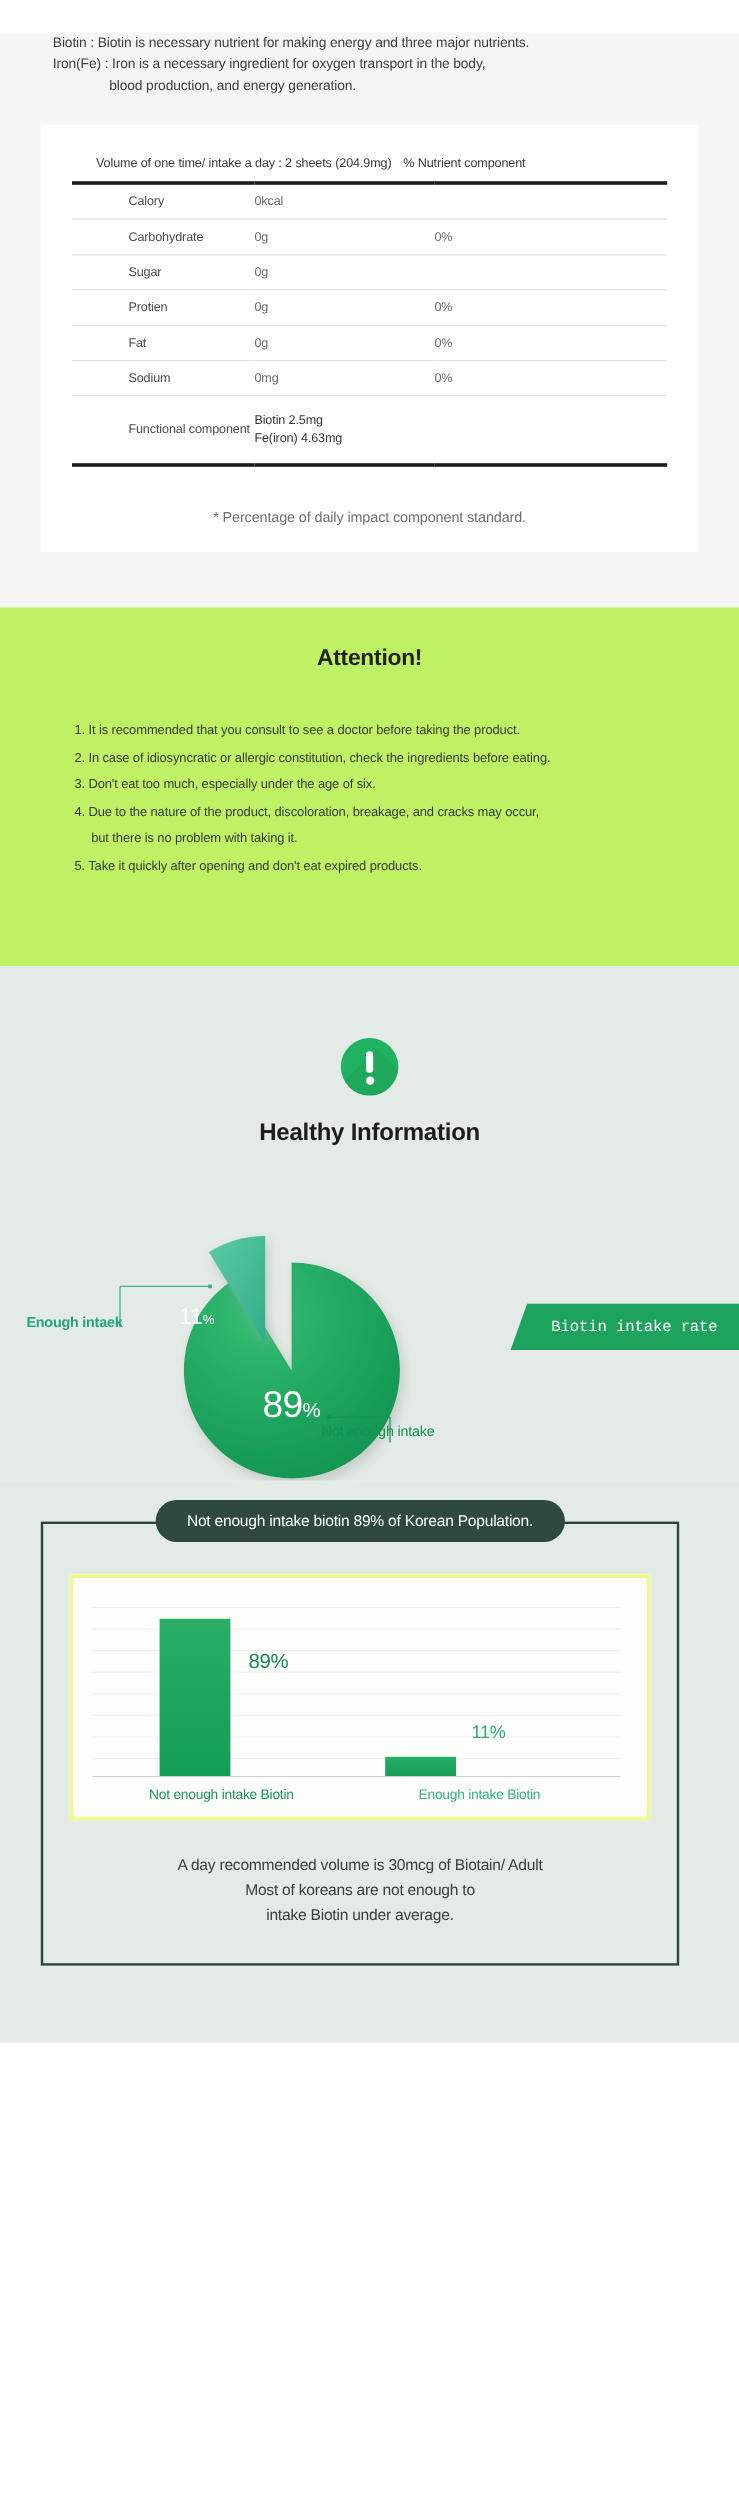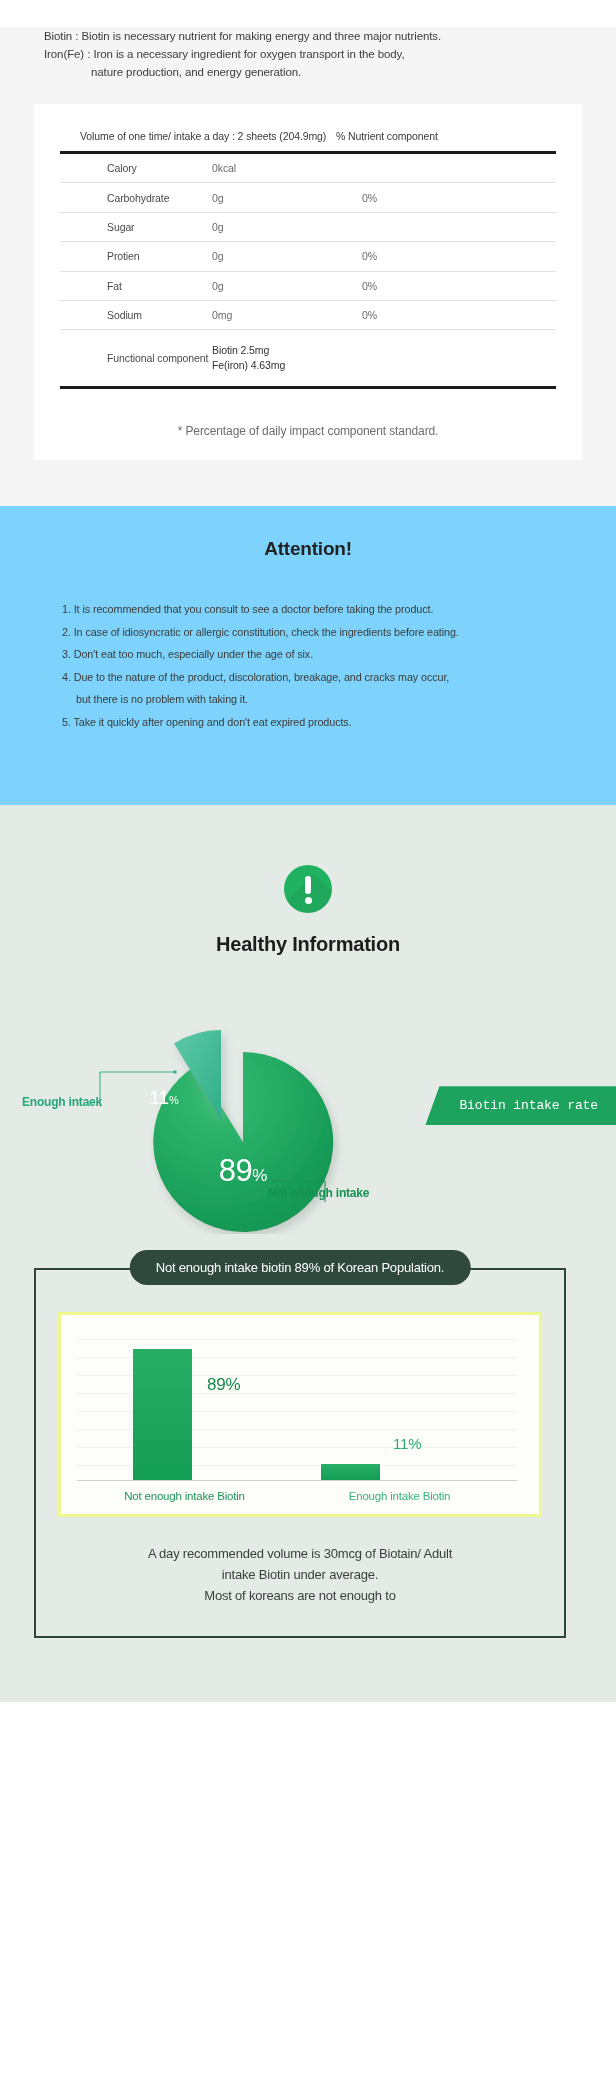--- a/index.html
+++ b/index.html
@@ -80,21 +80,21 @@
   .func-val { line-height: 15px; font-size: 10.5px; color: #333; }
   .nut-note {
     text-align: center;
     font-size: 12px;
     color: #6d6d6d;
     margin-top: 35px;
     letter-spacing: -0.1px;
   }
 
   
-  .sec-attention { background: #7dd3fc; padding: 32px 0 72px 0; }
+  .sec-attention { background: #bef264; padding: 32px 0 72px 0; }
   .att-title {
     text-align: center;
     font-size: 19px;
     font-weight: bold;
     color: #232323;
     letter-spacing: -0.2px;
   }
   .att-list {
     margin: 38px 0 0 0;
     padding-left: 62px;
@@ -168,21 +168,21 @@
   }
   .slice-lbl .big { font-size: 19px; }
   .slice-lbl .sm  { font-size: 11px; }
   .lbl-enough {
     position: absolute; left: 22px; top: 101px;
     font-size: 12px; font-weight: bold; color: #23a77b;
     letter-spacing: -0.2px;
   }
   .lbl-notenough {
     position: absolute; left: 268px; top: 192px;
-    font-size: 12px; font-weight: bold; color: #159152;
+    font-size: 12px; font-weight: normal; color: #159152;
     letter-spacing: -0.2px;
   }
   .ribbon {
     position: absolute; right: 0; top: 92px;
     background: #1da35d;
     color: #ffffff;
     font-size: 13px;
     padding: 12px 18px 12px 34px;
     clip-path: polygon(14px 0, 100% 0, 100% 100%, 0 100%);
     letter-spacing: -0.1px;
@@ -256,21 +256,21 @@
 </head>
 <body>
 
 <div class="page">
 
   <section class="sec-nutrition">
 
     <div class="nut-desc">
       <span>Biotin : Biotin is necessary nutrient for making energy and three major nutrients.</span><br>
       <span>Iron(Fe) : Iron is a necessary ingredient for oxygen transport in the body,</span><br>
-      <span class="ind">nature production, and energy generation.</span>
+      <span class="ind">blood production, and energy generation.</span>
     </div>
 
     <div class="nut-card">
       <div class="nut-head">
         <span class="lbl-left">Volume of one time/ intake a day : 2 sheets (204.9mg)</span>
         <span>% Nutrient component</span>
       </div>
 
       <table class="nut-table">
         <tbody>
@@ -406,19 +406,19 @@
           <span class="bar-val bar-val-b">11%</span>
         </div>
         <div class="bar-cats">
           <span class="bar-cat bar-cat-a">Not enough intake Biotin</span>
           <span class="bar-cat bar-cat-b">Enough intake Biotin</span>
         </div>
       </div>
 
       <div class="bar-foot">
         <div>A day recommended volume is 30mcg of Biotain/ Adult</div>
+        <div>Most of koreans are not enough to</div>
         <div>intake Biotin under average.</div>
-        <div>Most of koreans are not enough to</div>
       </div>
     </div>
   </section>
 
 </div>
 
 </body></html>

